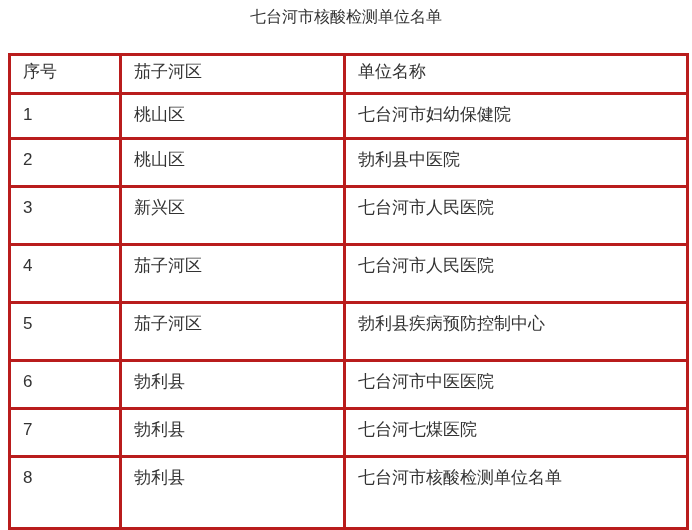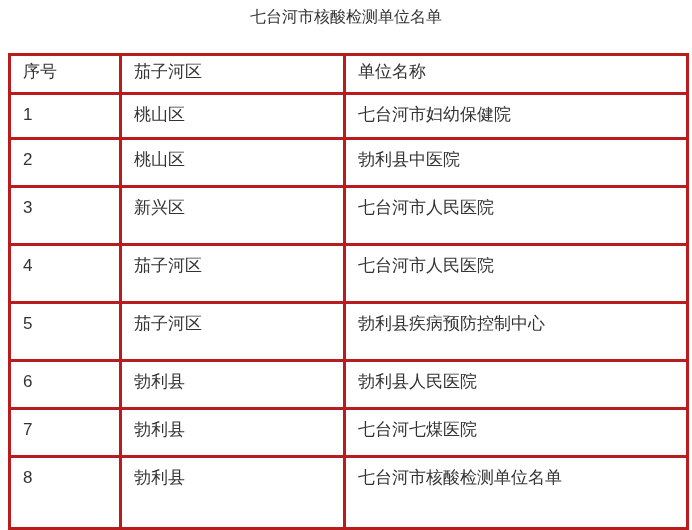--- a/index.html
+++ b/index.html
@@ -103,21 +103,21 @@
       <td>七台河市人民医院</td>
     </tr>
     <tr>
       <td>5</td>
       <td>茄子河区</td>
       <td>勃利县疾病预防控制中心</td>
     </tr>
     <tr>
       <td>6</td>
       <td>勃利县</td>
-      <td>勃利县人民医院</td>
+      <td>七台河市中医医院</td>
     </tr>
     <tr>
       <td>7</td>
       <td>勃利县</td>
       <td>七台河七煤医院</td>
     </tr>
     <tr>
       <td>8</td>
       <td>勃利县</td>
       <td>七台河市核酸检测单位名单</td>

